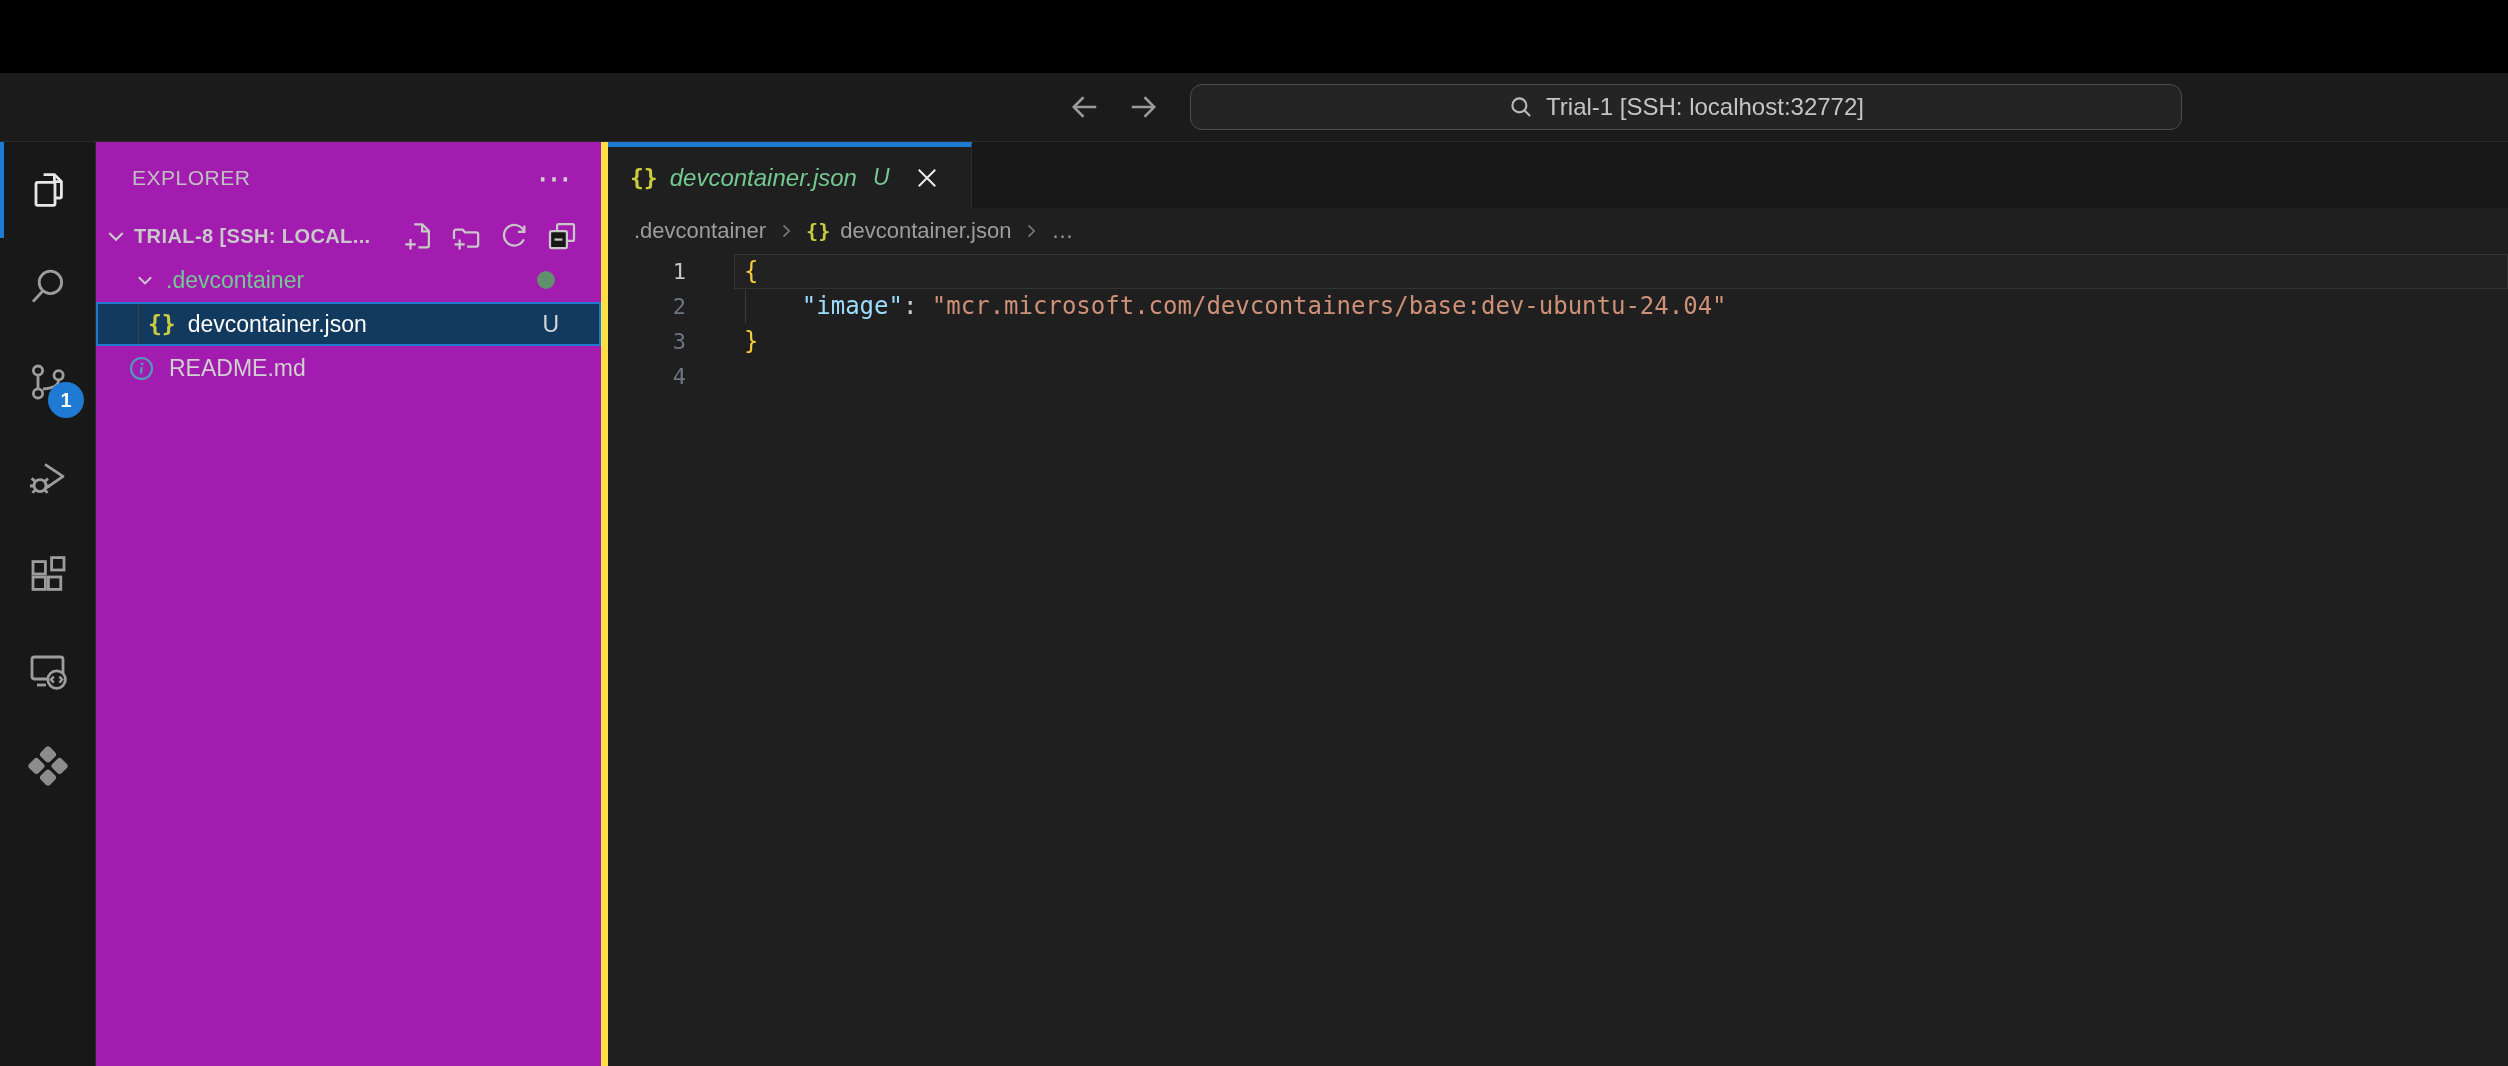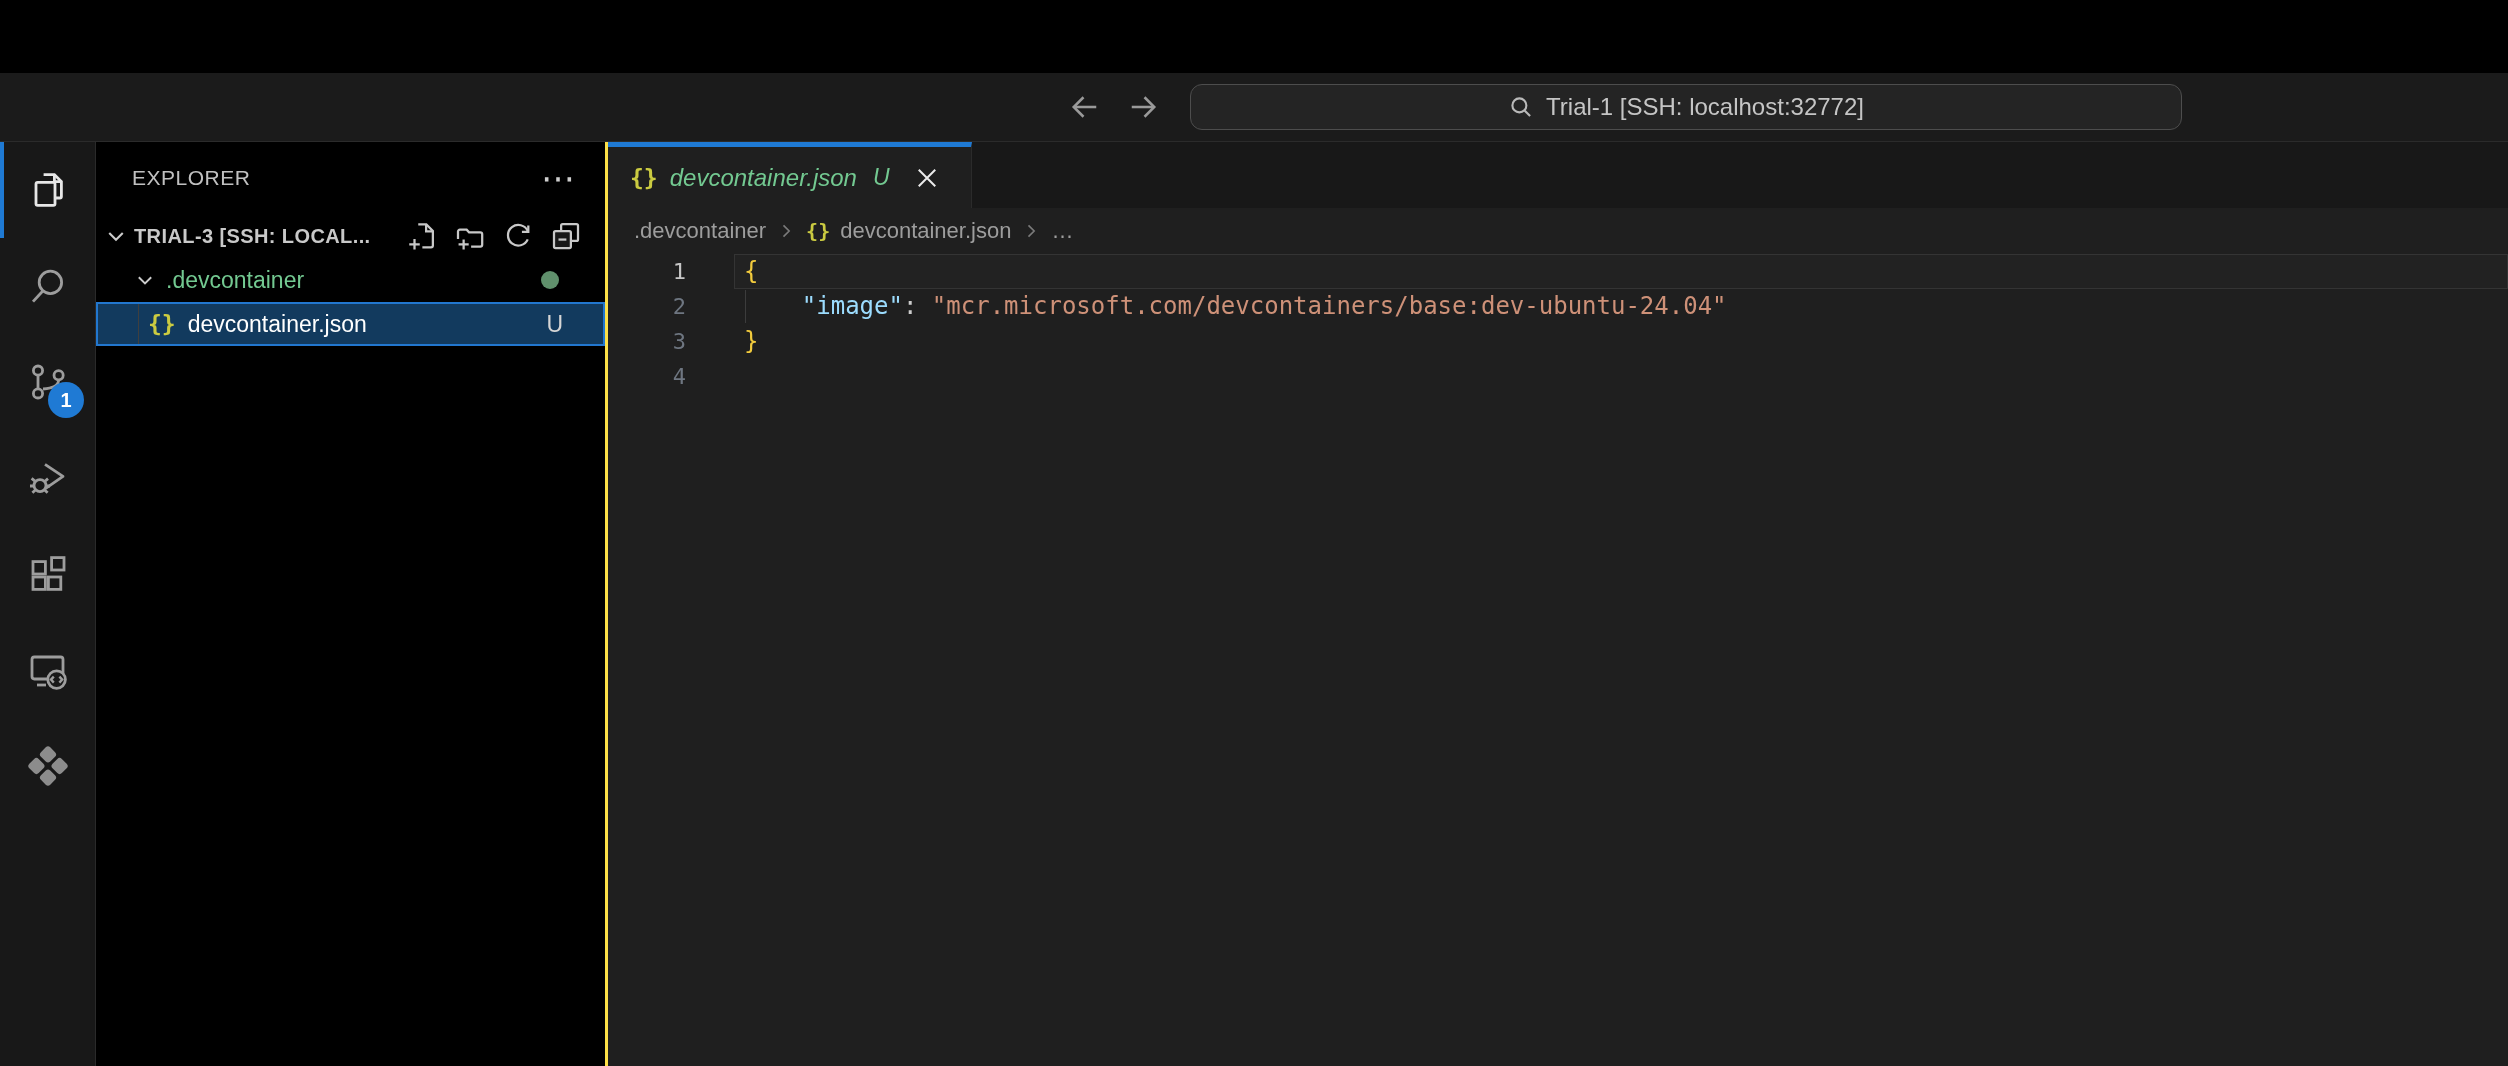--- a/index.html
+++ b/index.html
@@ -25,21 +25,21 @@
   
   .activitybar { width:96px; background:#181818; border-right:1px solid #2a2a2a; flex:none; }
   .ab-item { position:relative; width:96px; height:96px; display:flex;
              align-items:center; justify-content:center; cursor:pointer; }
   .ab-item .indicator { position:absolute; left:0; top:0; width:4px; height:96px; background:#1f7ad4; }
   .ab-badge { position:absolute; left:48px; top:48px; width:36px; height:36px; border-radius:50%;
               background:#1f7ad4; color:#fff; font-size:20px; font-weight:700;
               display:flex; align-items:center; justify-content:center; }
 
   
-  .sidebar { width:512px; background:#000000; border-right:3px solid #fde047; flex:none;
+  .sidebar { width:512px; background:#a21caf; border-right:7px solid #fde047; flex:none;
              color:#cccccc; }
   .sb-header { height:72px; display:flex; align-items:center; padding:0 30px 0 36px; }
   .sb-title { font-size:21px; letter-spacing:.5px; color:#c0c0c0; flex:1; }
   .sb-more { font-size:34px; color:#cfcfcf; line-height:20px; cursor:pointer; }
   .sb-row { height:44px; display:flex; align-items:center; padding-left:8px; cursor:pointer; }
   .sb-row .lbl { font-size:20px; font-weight:700; letter-spacing:.4px; color:#c9c9c9; margin-left:6px; }
   .row-open-editors { border-bottom:1px solid #262626; }
   .row-section { }
   .section-actions { margin-left:auto; margin-right:24px; display:flex; gap:18px; }
   .icon-btn { width:30px; height:30px; display:flex; align-items:center; justify-content:center; cursor:pointer; }
@@ -218,21 +218,21 @@
         <span class="sb-more">⋯</span>
       </div>
 
 
       <div class="sb-row row-section">
         <span>
           <svg width="24" height="24" viewBox="0 0 16 16" fill="none" stroke="#cccccc" stroke-width="1.4">
             <path d="M3.5 6 L8 10.5 L12.5 6"></path>
           </svg>
         </span>
-        <span class="lbl">TRIAL-3 [SSH: LOCAL...</span>
+        <span class="lbl">TRIAL-8 [SSH: LOCAL...</span>
         <span class="section-actions">
           <span class="icon-btn">
             <svg width="30" height="30" viewBox="0 0 16 16" fill="none" stroke="#c8c8c8" stroke-width="1.2">
               <path d="M6 1.8 h4.3 L13.8 5.3 V13 a1 1 0 0 1 -1 1 H8.2"></path>
               <path d="M10.2 1.9 V5.5 h3.6"></path>
               <path d="M4 9.6 v5.6 M1.2 12.4 h5.6"></path>
             </svg>
           </span>
           <span class="icon-btn">
             <svg width="30" height="30" viewBox="0 0 16 16" fill="none" stroke="#c8c8c8" stroke-width="1.2">
@@ -266,20 +266,30 @@
         <span class="dot-badge"></span>
       </div>
 
       <div class="tree-row row-selected">
         <span class="indent-guide-sb"></span>
         <span class="json-glyph">{}</span>
         <span class="name">devcontainer.json</span>
         <span class="u-badge">U</span>
       </div>
 
+      <div class="tree-row row-readme">
+        <span>
+          <svg width="27" height="27" viewBox="0 0 24 24" fill="none" stroke="#519aba" stroke-width="1.9">
+            <circle cx="12" cy="12" r="9.3"></circle>
+            <circle cx="12.6" cy="7.9" r="1.25" fill="#519aba" stroke="none"></circle>
+            <path d="M12.2 10.8 L11.4 16.6" stroke-width="2.1"></path>
+          </svg>
+        </span>
+        <span class="name">README.md</span>
+      </div>
     </div>
 
     <div class="editor-group">
 
       <div class="tabbar">
         <div class="tab">
           <span class="json-glyph tab-glyph">{}</span>
           <span class="tab-label">devcontainer.json</span>
           <span class="tab-badge">U</span>
           <span class="tab-close">

